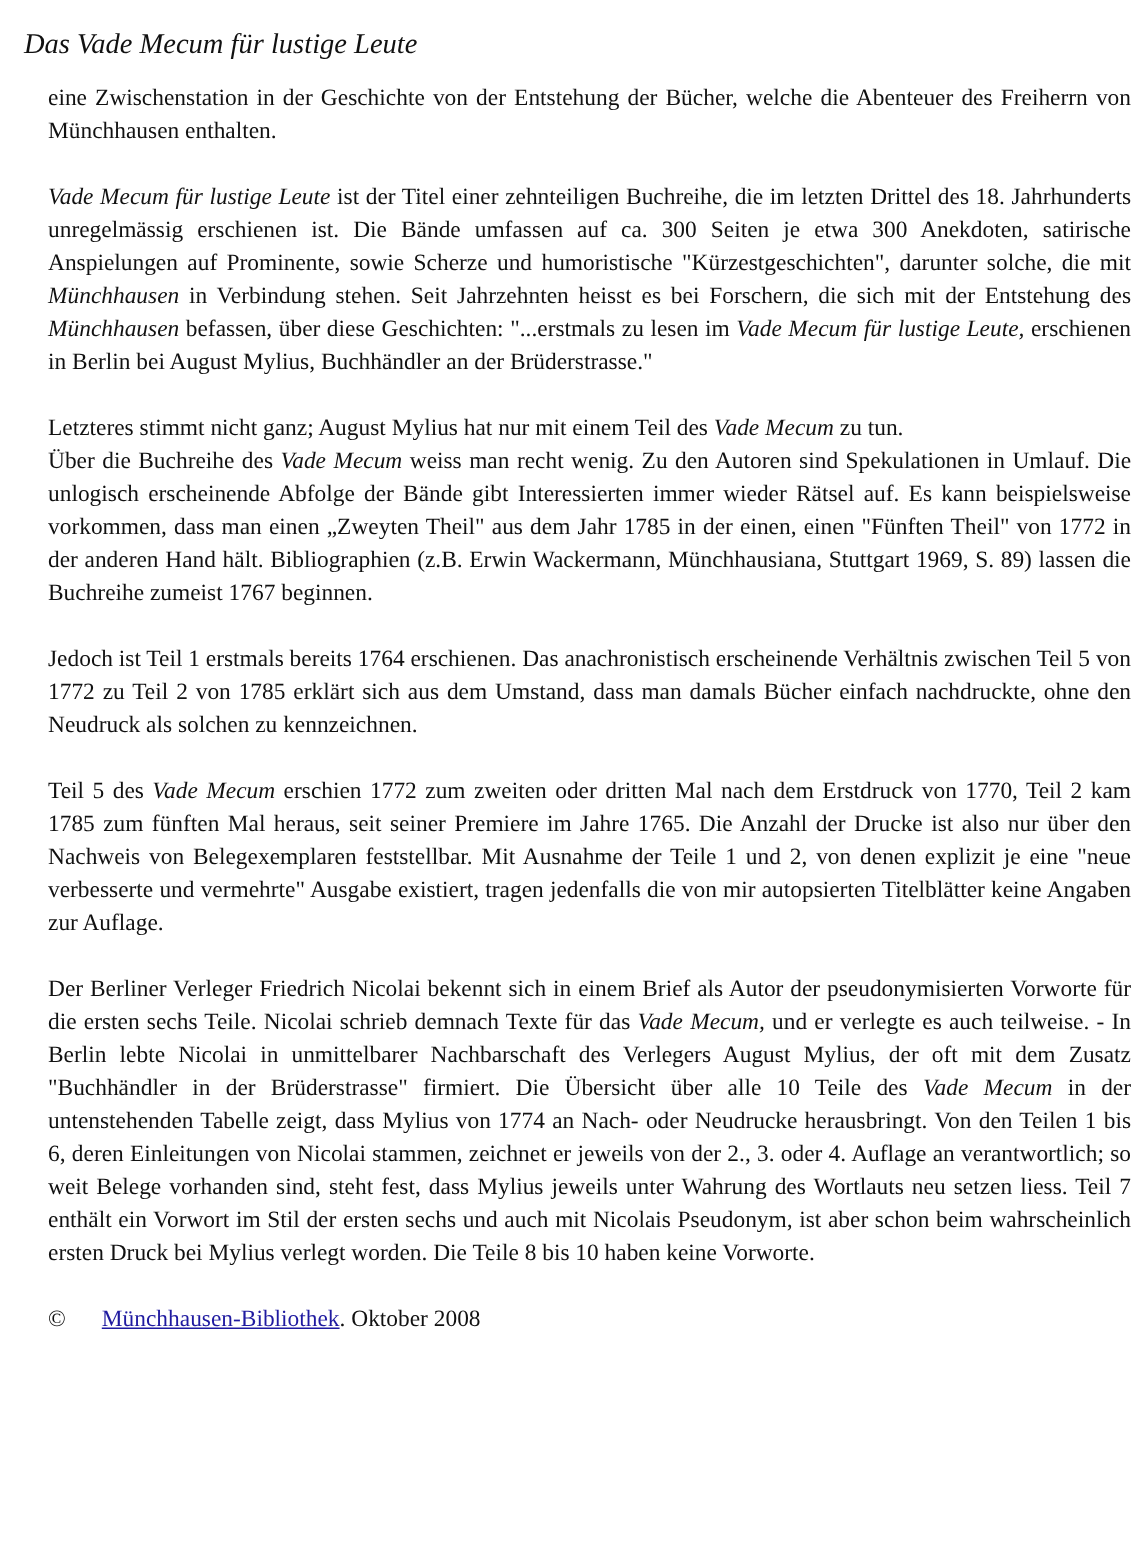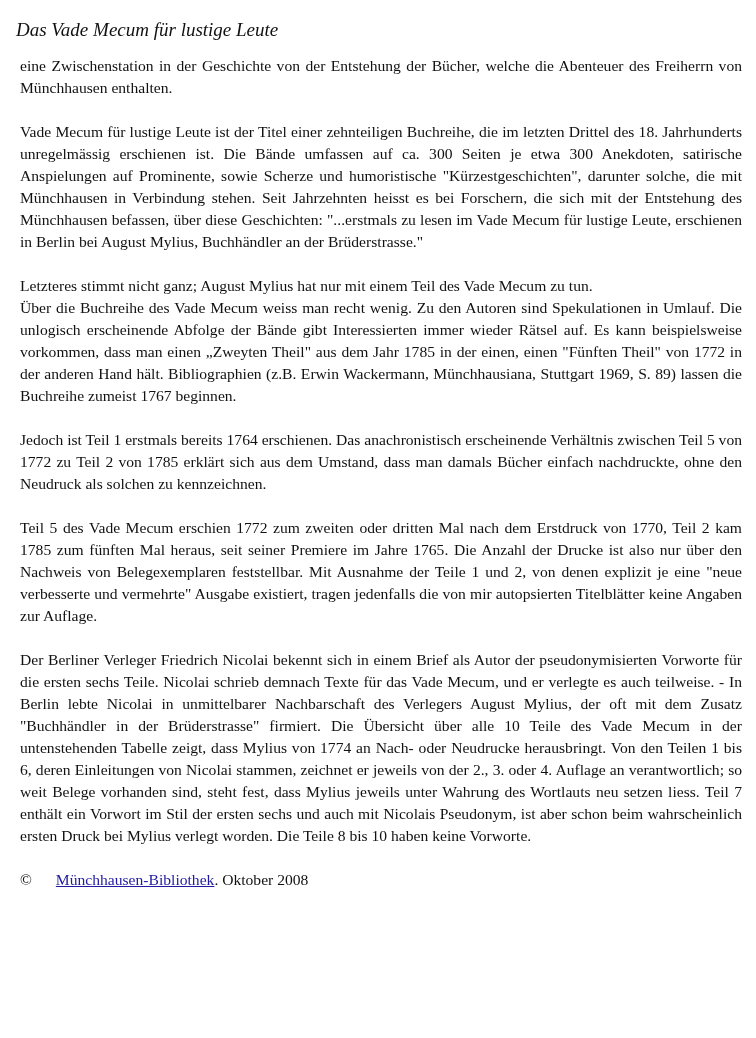--- a/index.html
+++ b/index.html
@@ -7,24 +7,24 @@
       width: 756px; height: 1038px; overflow: hidden;
       font-family: "Liberation Serif", "DejaVu Serif", serif;
       color: #111111;
     }
     .page { padding: 14px 16px 0 16px; box-sizing: border-box; width: 756px; }
     h1 {
       font-style: italic; font-weight: normal; font-size: 19px;
       margin: 4px 0 13px 0; line-height: 24px;
     }
     p {
-      font-size: 15.6px; line-height: 22px; margin: 0 0 22px 4px;
+      font-size: 15.6px; line-height: 22px; margin: 0 0 22px 16px;
       text-align: justify; width: 722px;
     }
-    .seg-i { }
+    .seg-i { font-style: italic; }
     a.link { color: #1a0dab; color: #1f1aa0; text-decoration: underline; padding-left: 24px; }
     .sig { margin-bottom: 19px; }
   </style>
 </head>
 <body>
 
 <div class="page">
   <h1>Das Vade Mecum für lustige Leute</h1>
   <div id="paras">
       <p><span>eine Zwischenstation in der Geschichte von der Entstehung der Bücher, welche die Abenteuer des Freiherrn von Münchhausen enthalten.</span></p>

